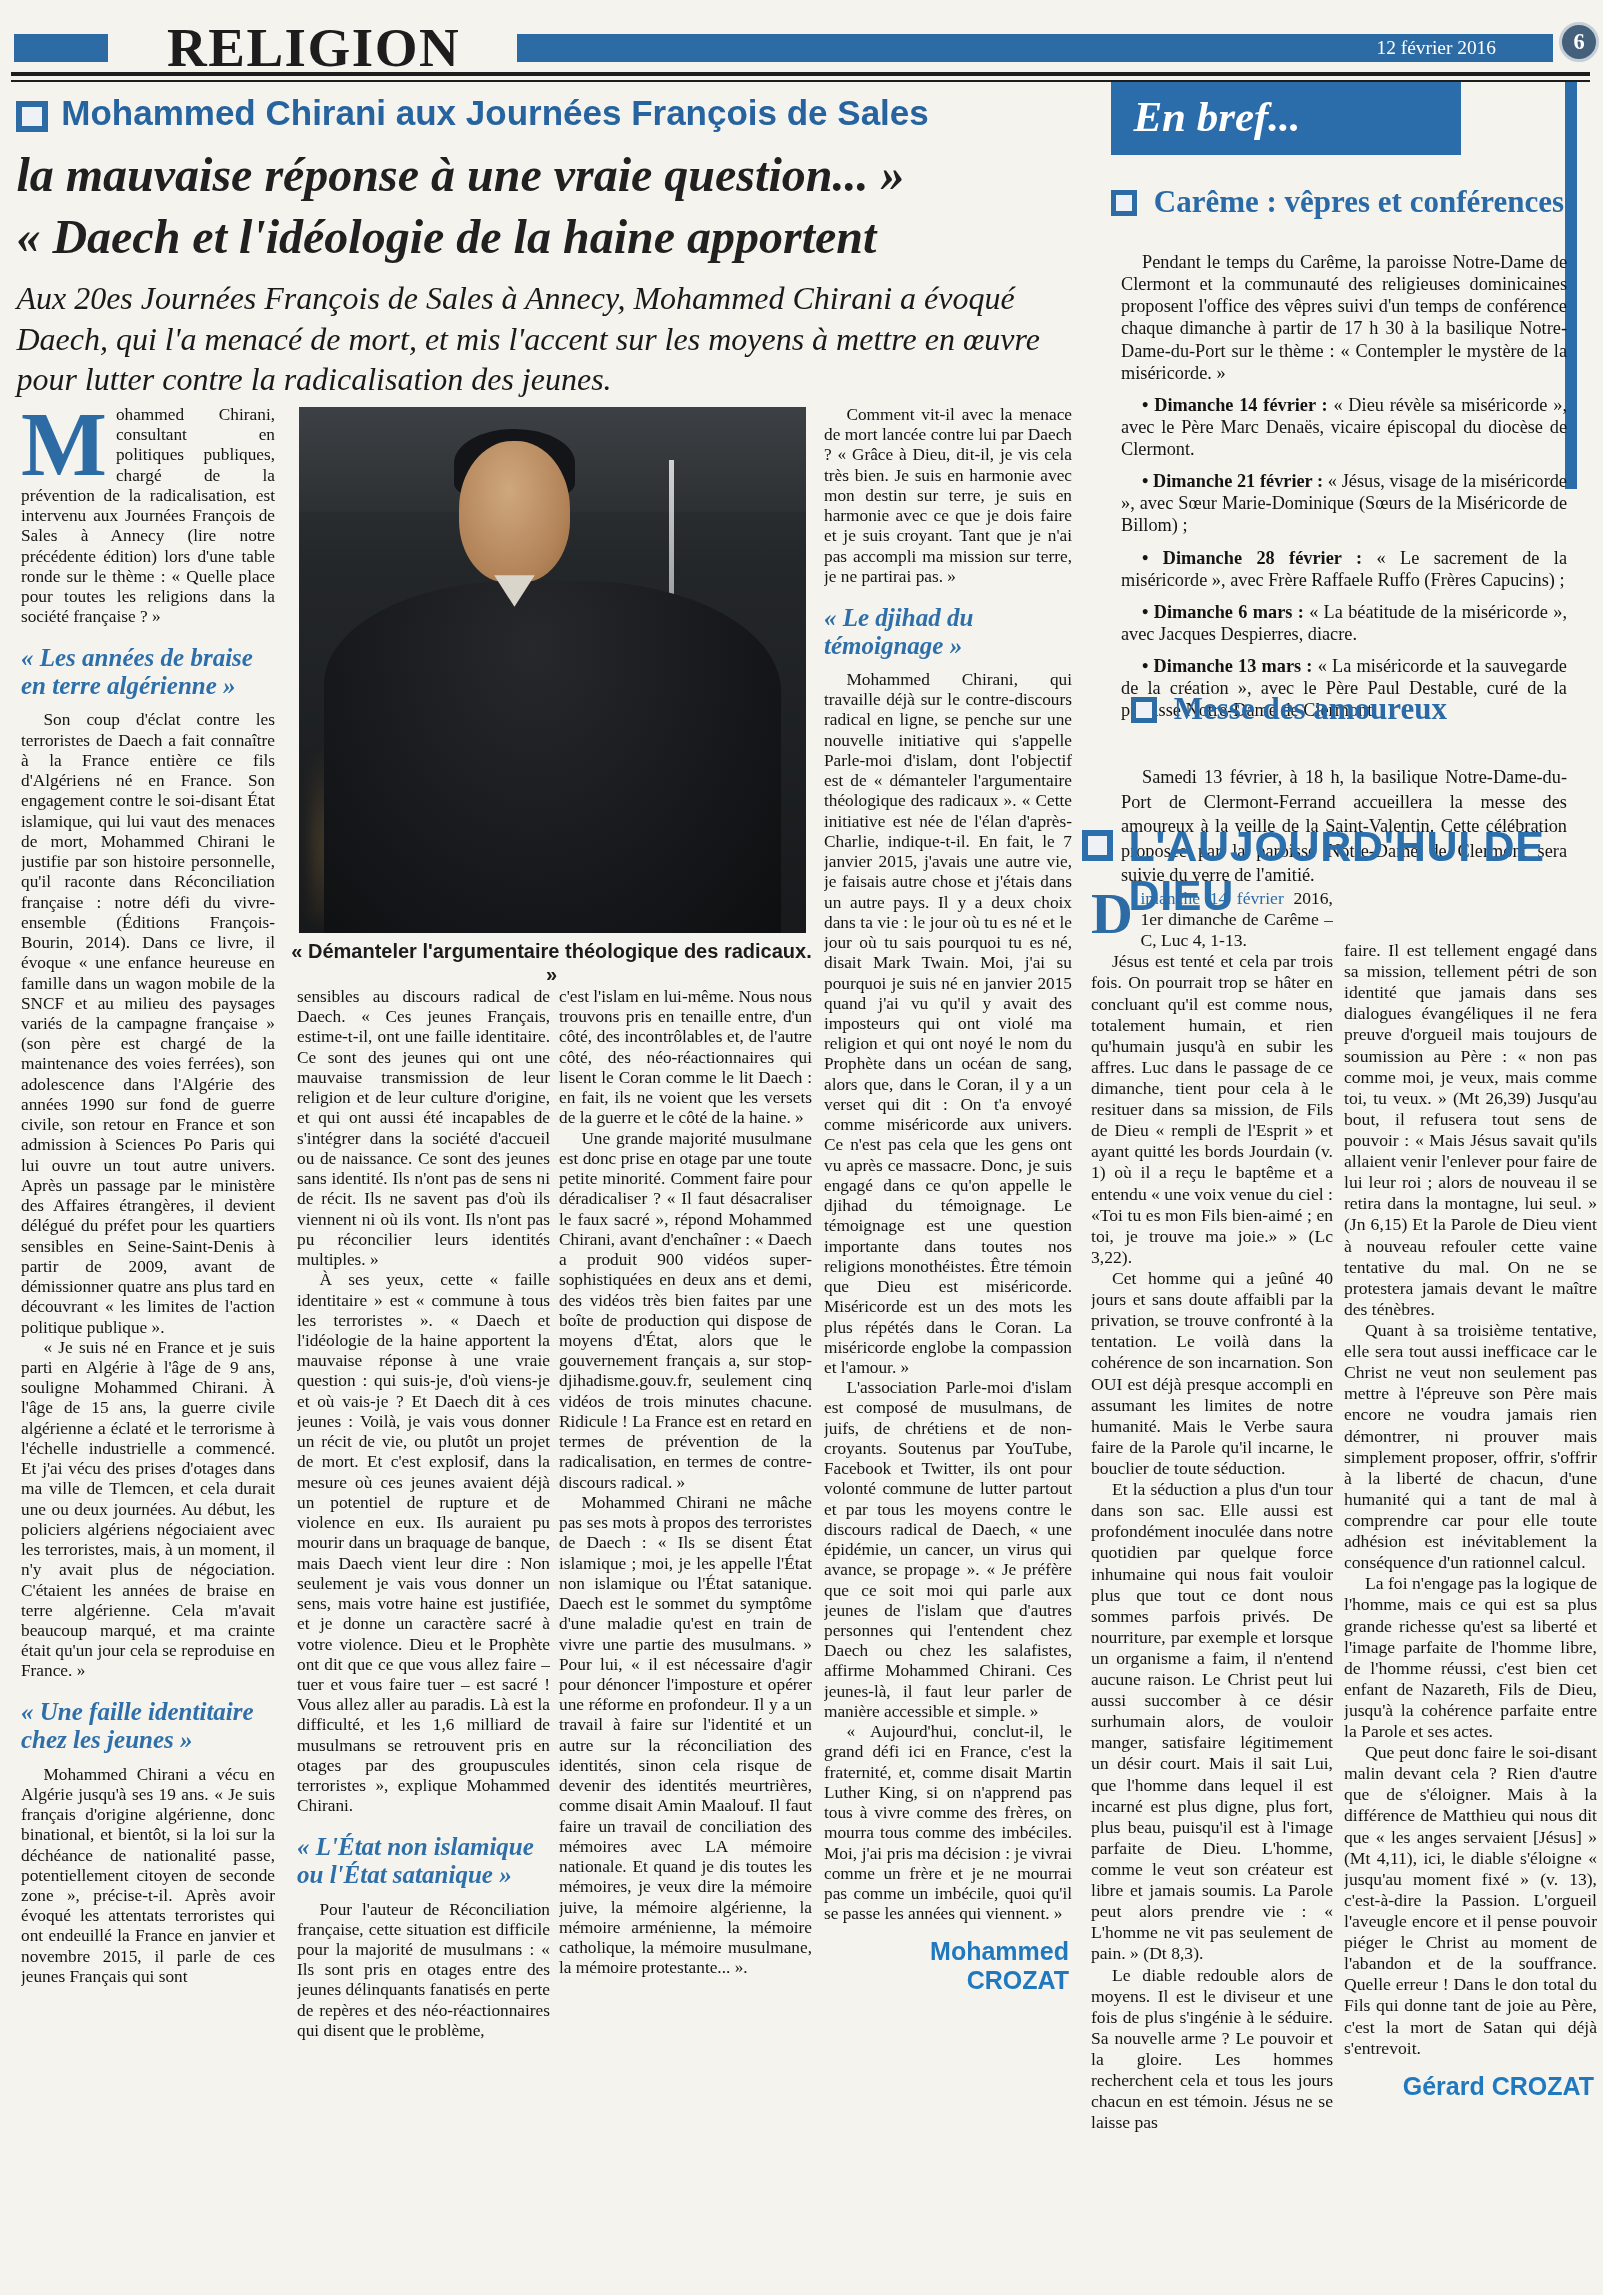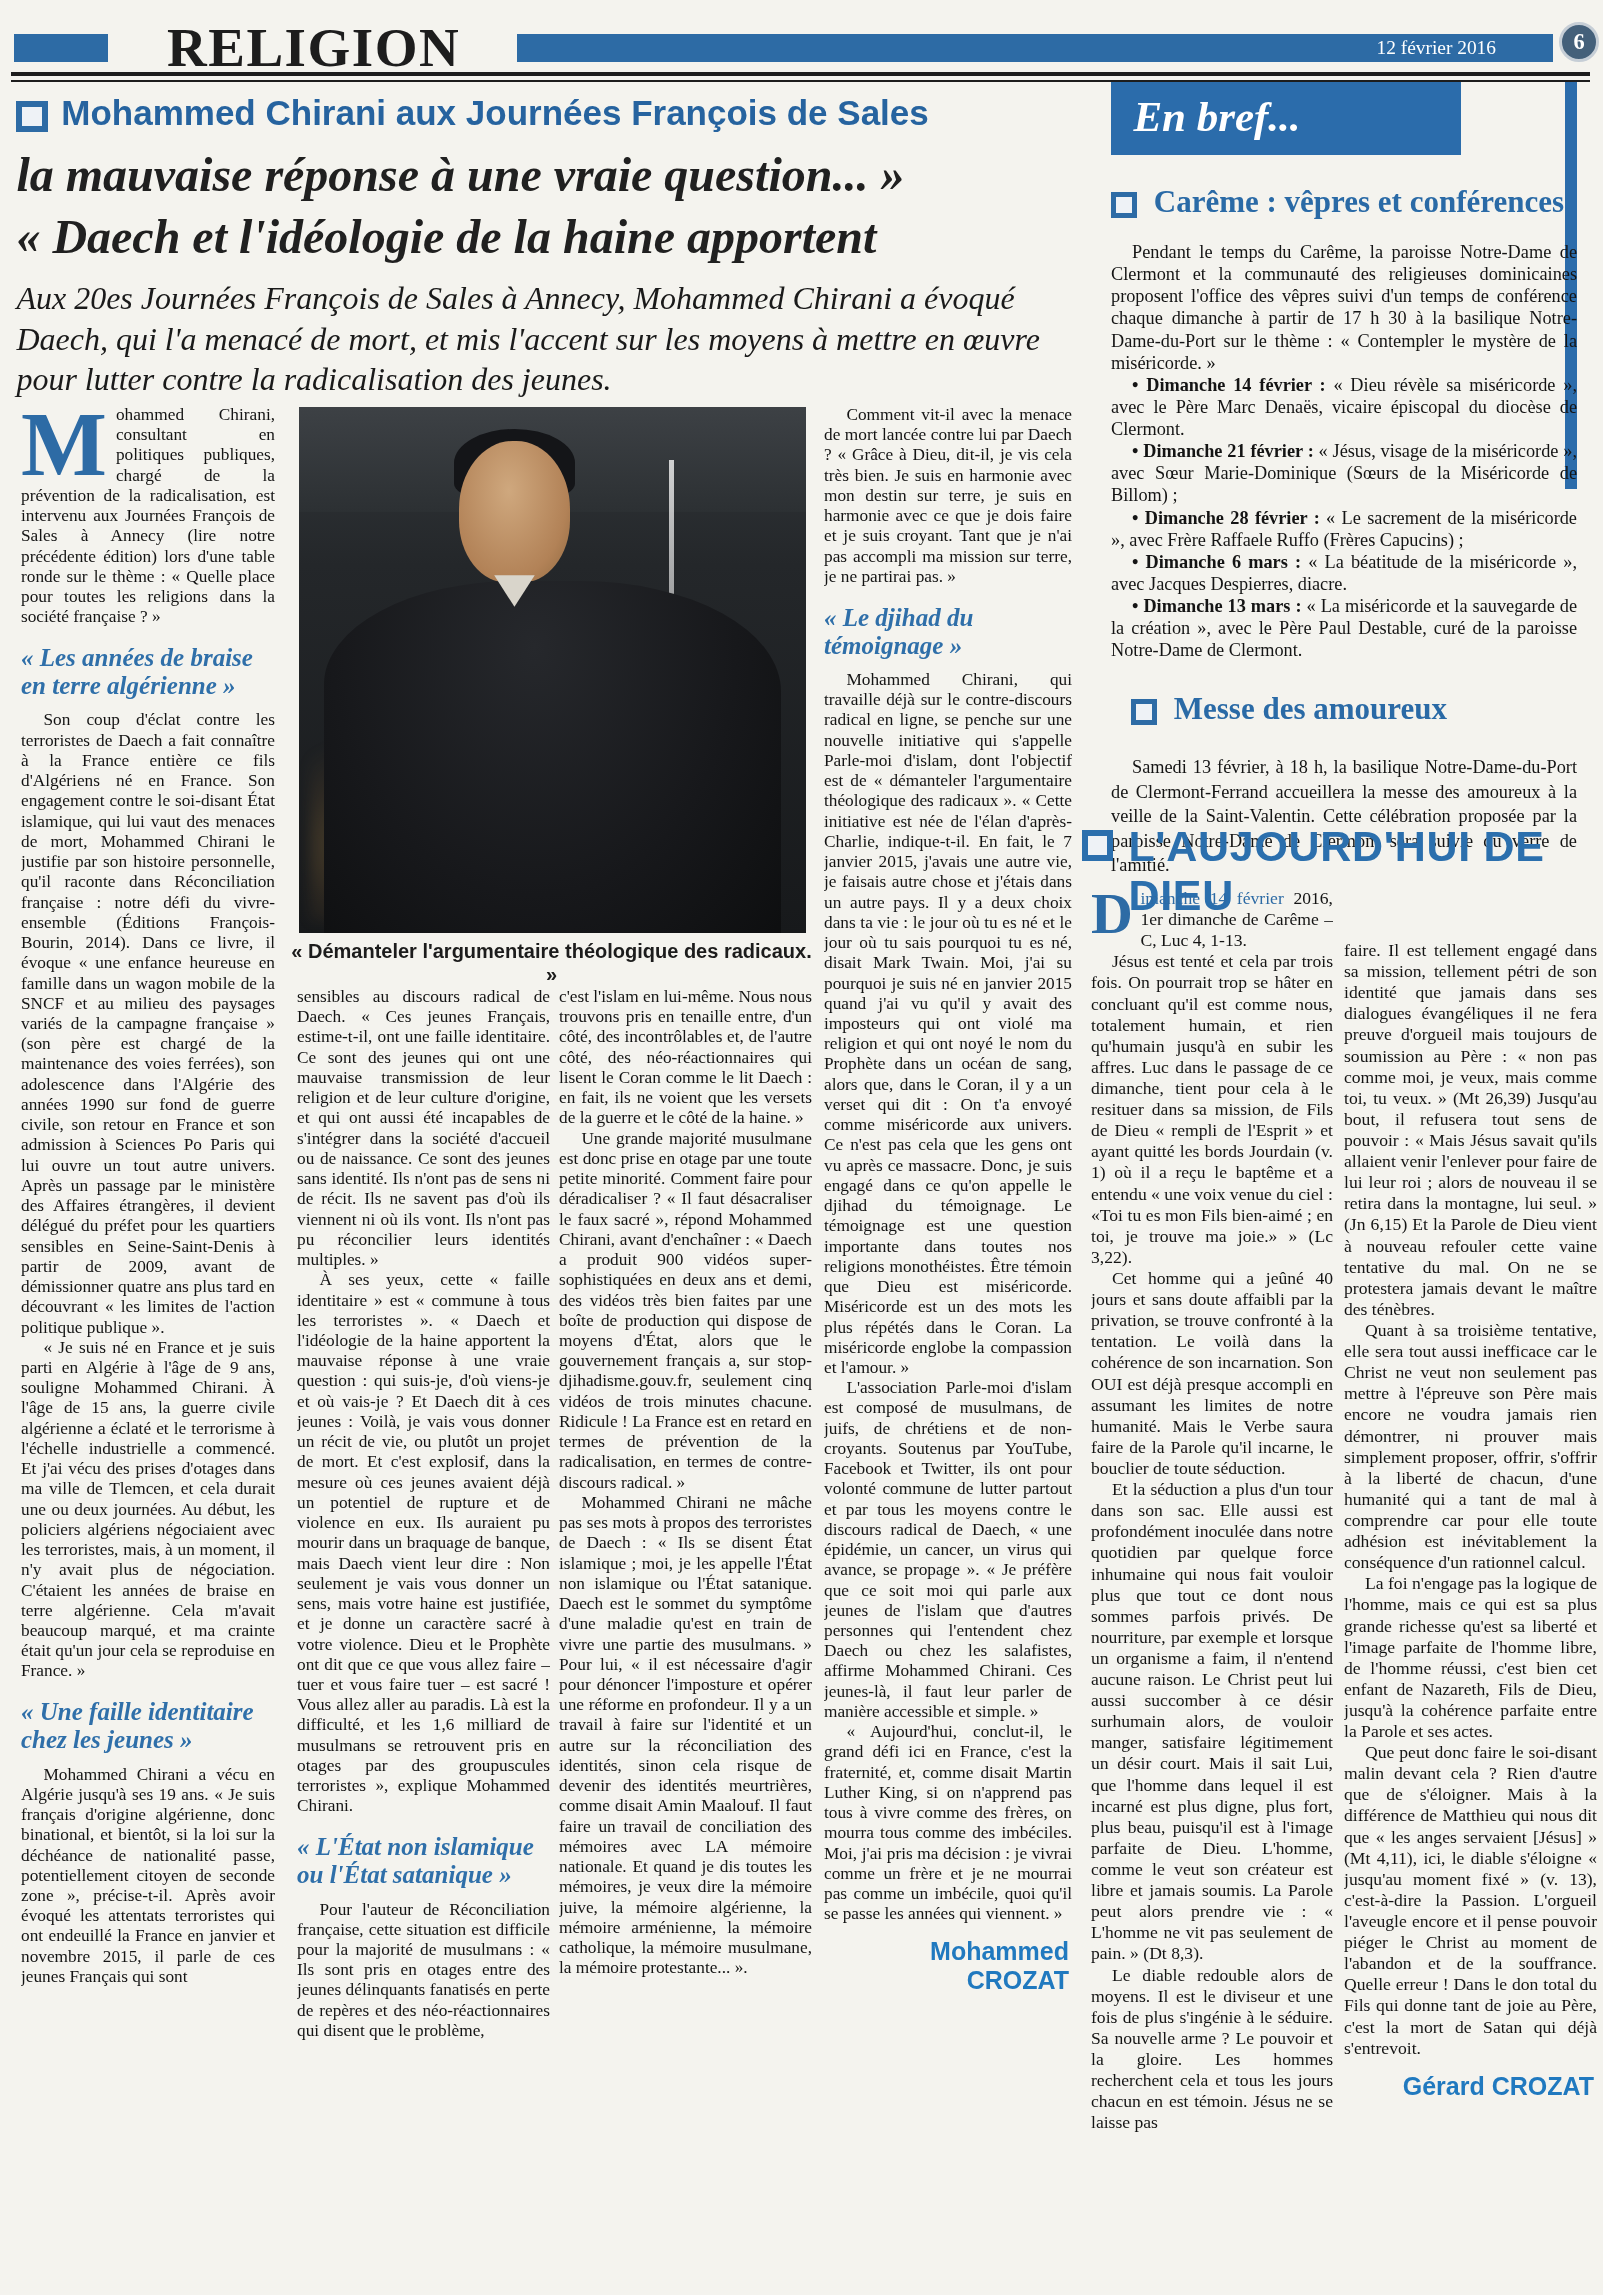--- a/index.html
+++ b/index.html
@@ -59,27 +59,27 @@
   .col2{left:297px;top:987px;width:253px;height:1301px;}
   .col3{left:559px;top:987px;width:253px;height:1301px;}
   .col4{left:824px;top:405px;width:248px;height:1879px;}
   .byline{text-align:right;font-family:"Liberation Sans",sans-serif;font-weight:bold;
           font-size:25px;color:#2079bf;margin-top:12px;padding-right:3px;}
   
   .enbref{left:1111px;top:82px;width:350px;height:73px;background:#2b6cab;
           color:#fff;font-weight:bold;font-style:italic;font-size:43px;line-height:70px;
           padding-left:22.4px;box-sizing:border-box;}
   .side-vrule{left:1565px;top:82px;width:12px;height:407px;background:#2b6cab;}
-  .s-head{display:flex;align-items:center;}
+  .s-head{display:flex;align-items:flex-start;}
   .s-head .sq-icon{width:16.4px;height:16.4px;border:5.2px solid #2d6ba5;margin:6px 16.4px 0 0;}
   .s-head-text{font-weight:bold;font-size:31px;color:#2a6aa6;}
   .s-head1{left:1111px;top:184px;}
   .s-body{width:466px;font-size:18.3px;line-height:1.21;text-align:justify;
           hyphens:auto;-webkit-hyphens:auto;color:#141414;}
-  .s-body p{margin:0;text-indent:21px;}
+  .s-body p{margin:10px;text-indent:21px;}
   .s-body1{left:1111px;top:241px;}
   .item-label{font-weight:bold;}
   .s-head2{left:1111px;top:691px;padding-left:20px;}
   .s-body2{left:1111px;top:755px;line-height:1.34;}
   .auj-head{left:1082px;top:822px;display:flex;align-items:flex-start;}
   .auj-head .sq-icon{width:19.4px;height:19.4px;border:6px solid #2b6fad;margin:7.5px 15px 0 0;background:#eef2f6;}
   .auj-title{font-family:"Liberation Sans",sans-serif;font-weight:bold;font-size:43px;color:#2b6fad;letter-spacing:0.7px;}
   .gospel{font-size:17.6px;line-height:1.2;text-align:justify;color:#141414;
           hyphens:auto;-webkit-hyphens:auto;overflow:hidden;}
   .gospel p{margin:0;}

